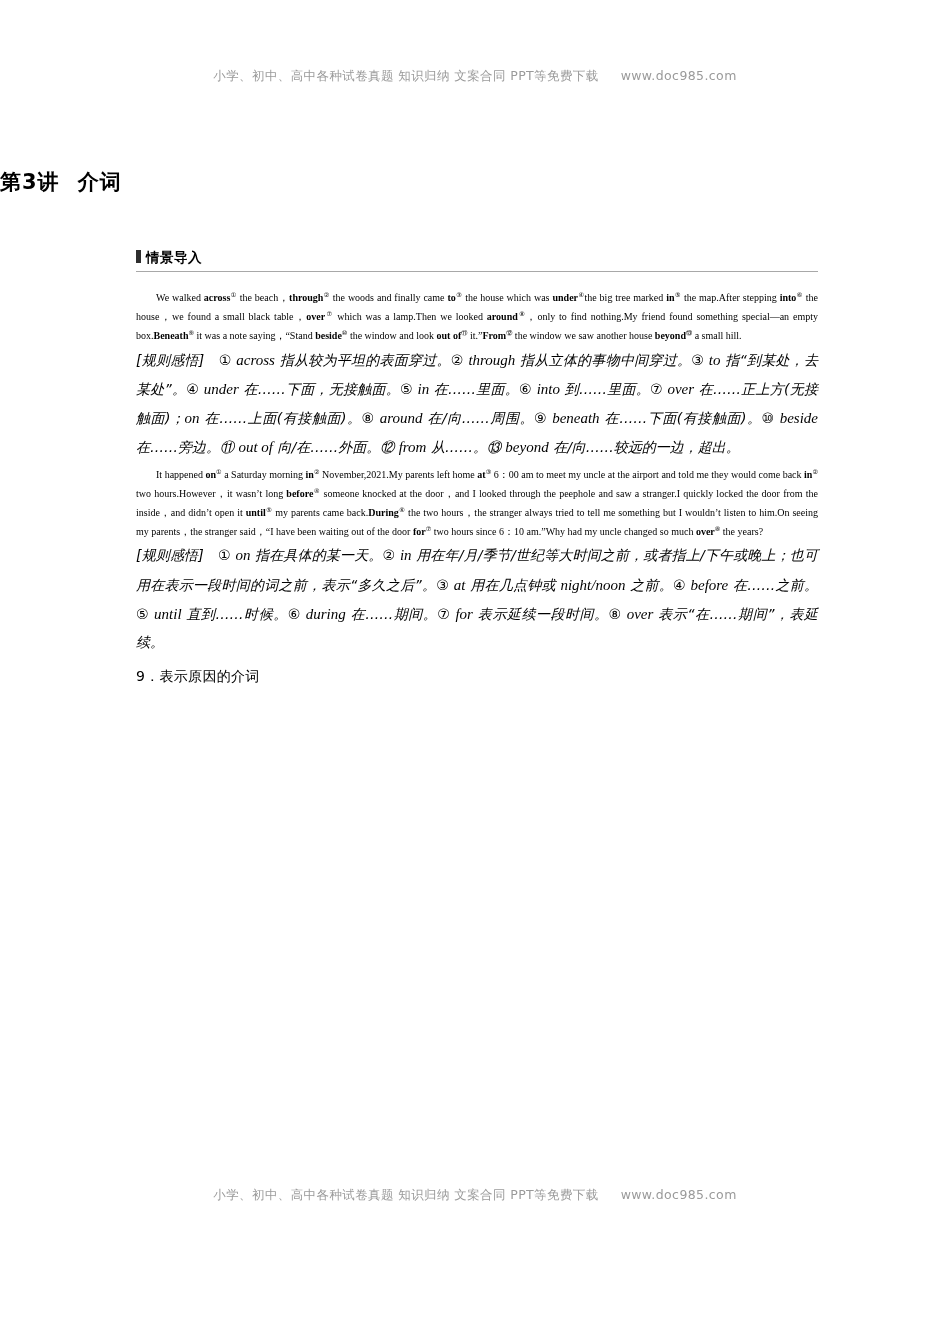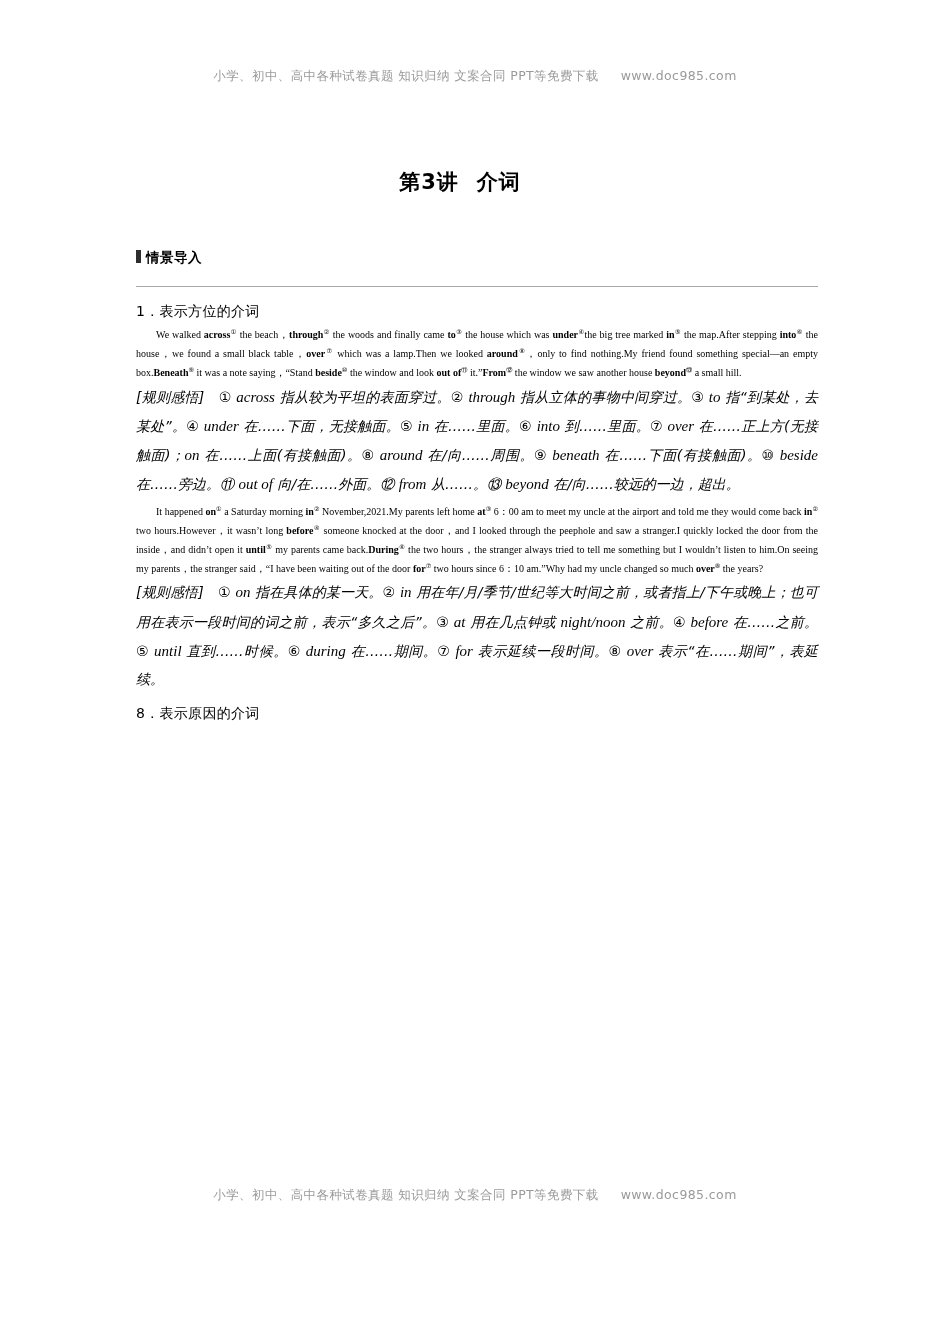--- a/index.html
+++ b/index.html
@@ -43,41 +43,40 @@
     letter-spacing: 0.4px;
   }
   .wm-url {
     margin-left: 22px;
   }
   .chapter-title {
     position: absolute;
     top: 168px;
     left: 0;
     width: 920px;
-    text-align: center;
     font-family: "DejaVu Sans", sans-serif;
     font-weight: bold;
     font-size: 21px;
     letter-spacing: 1px;
     color: #000;
   }
   .chapter-title .gap {
     display: inline-block;
     width: 18px;
   }
   .content {
     position: absolute;
     top: 248px;
     left: 136px;
     width: 682px;
   }
   .section-head {
     position: relative;
     border-bottom: 1.6px solid #a8a8a8;
-    padding-bottom: 19px;
+    padding-bottom: 4px;
     margin-bottom: 16px;
   }
   .section-head .bar {
     display: inline-block;
     width: 5px;
     height: 13px;
     background: #2e2e2e;
     margin-right: 5px;
     vertical-align: -1px;
   }
@@ -138,32 +137,31 @@
     <span>第3讲</span><span class="gap"></span><span>介词</span>
   </div>
 
   <div class="content">
 
     <div class="section-head">
       <span class="bar"></span><span class="txt">情景导入</span>
     </div>
 
     <div class="block">
-      <div class="num-head">1．表示方位的介词</div>
       <p class="para">We walked <b>across</b><sup>①</sup> the beach，<b>through</b><sup>②</sup> the woods and finally came <b>to</b><sup>③</sup> the house which was <b>under</b><sup>④</sup>the big tree marked <b>in</b><sup>⑤</sup> the map.After stepping <b>into</b><sup>⑥</sup> the house，we found a small black table，<b>over</b><sup>⑦</sup> which was a lamp.Then we looked <b>around</b><sup>⑧</sup>，only to find nothing.My friend found something special—an empty box.<b>Beneath</b><sup>⑨</sup> it was a note saying，“Stand <b>beside</b><sup>⑩</sup> the window and look <b>out of</b><sup>⑪</sup> it.”<b>From</b><sup>⑫</sup> the window we saw another house <b>beyond</b><sup>⑬</sup> a small hill.</p>
       <p class="rule">[规则感悟]　① <span class="en">across</span> 指从较为平坦的表面穿过。② <span class="en">through</span> 指从立体的事物中间穿过。③ <span class="en">to</span> 指“到某处，去某处”。④ <span class="en">under</span> 在……下面，无接触面。⑤ <span class="en">in</span> 在……里面。⑥ <span class="en">into</span> 到……里面。⑦ <span class="en">over</span> 在……正上方(无接触面)；<span class="en">on</span> 在……上面(有接触面)。⑧ <span class="en">around</span> 在/向……周围。⑨ <span class="en">beneath</span> 在……下面(有接触面)。⑩ <span class="en">beside</span> 在……旁边。⑪ <span class="en">out of</span> 向/在……外面。⑫ <span class="en">from</span> 从……。⑬ <span class="en">beyond</span> 在/向……较远的一边，超出。</p>
     </div>
 
     <div class="block">
       <p class="para">It happened <b>on</b><sup>①</sup> a Saturday morning <b>in</b><sup>②</sup> November,2021.My parents left home <b>at</b><sup>③</sup> 6：00 am to meet my uncle at the airport and told me they would come back <b>in</b><sup>②</sup> two hours.However，it wasn’t long <b>before</b><sup>④</sup> someone knocked at the door，and I looked through the peephole and saw a stranger.I quickly locked the door from the inside，and didn’t open it <b>until</b><sup>⑤</sup> my parents came back.<b>During</b><sup>⑥</sup> the two hours，the stranger always tried to tell me something but I wouldn’t listen to him.On seeing my parents，the stranger said，“I have been waiting out of the door <b>for</b><sup>⑦</sup> two hours since 6：10 am.”Why had my uncle changed so much <b>over</b><sup>⑧</sup> the years?</p>
       <p class="rule">[规则感悟]　① <span class="en">on</span> 指在具体的某一天。② <span class="en">in</span> 用在年/月/季节/世纪等大时间之前，或者指上/下午或晚上；也可用在表示一段时间的词之前，表示“多久之后”。③ <span class="en">at</span> 用在几点钟或 <span class="en">night/noon</span> 之前。④ <span class="en">before</span> 在……之前。⑤ <span class="en">until</span> 直到……时候。⑥ <span class="en">during</span> 在……期间。⑦ <span class="en">for</span> 表示延续一段时间。⑧ <span class="en">over</span> 表示“在……期间”，表延续。</p>
     </div>
 
     <div class="block">
-      <div class="num-head">8．表示原因的介词</div>
+      <div class="num-head">9．表示原因的介词</div>
     </div>
 
   </div>
 
   <div class="watermark-bottom">
     <span>小学、初中、高中各种试卷真题  知识归纳  文案合同  PPT等免费下载</span><span class="wm-url">www.doc985.com</span>
   </div>
 
 </div>
 

